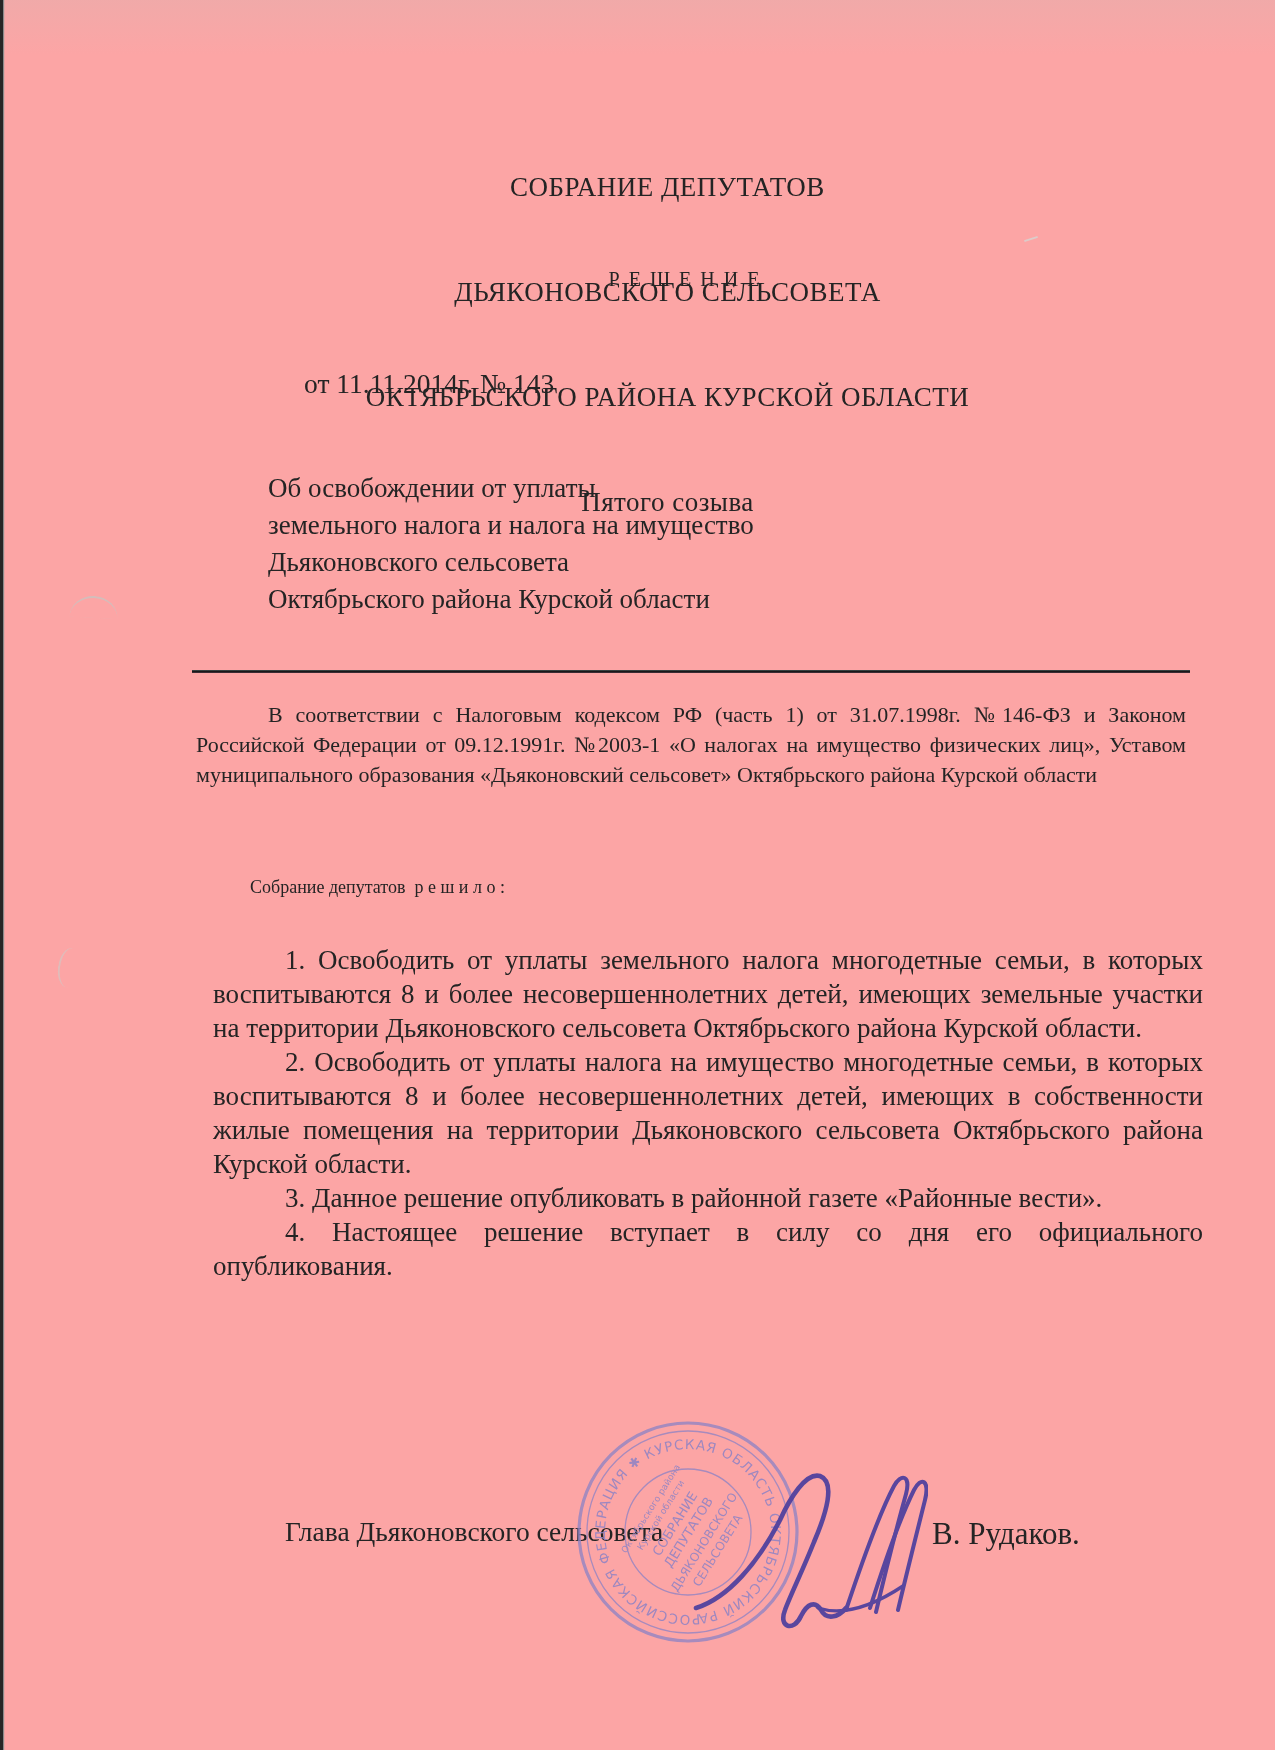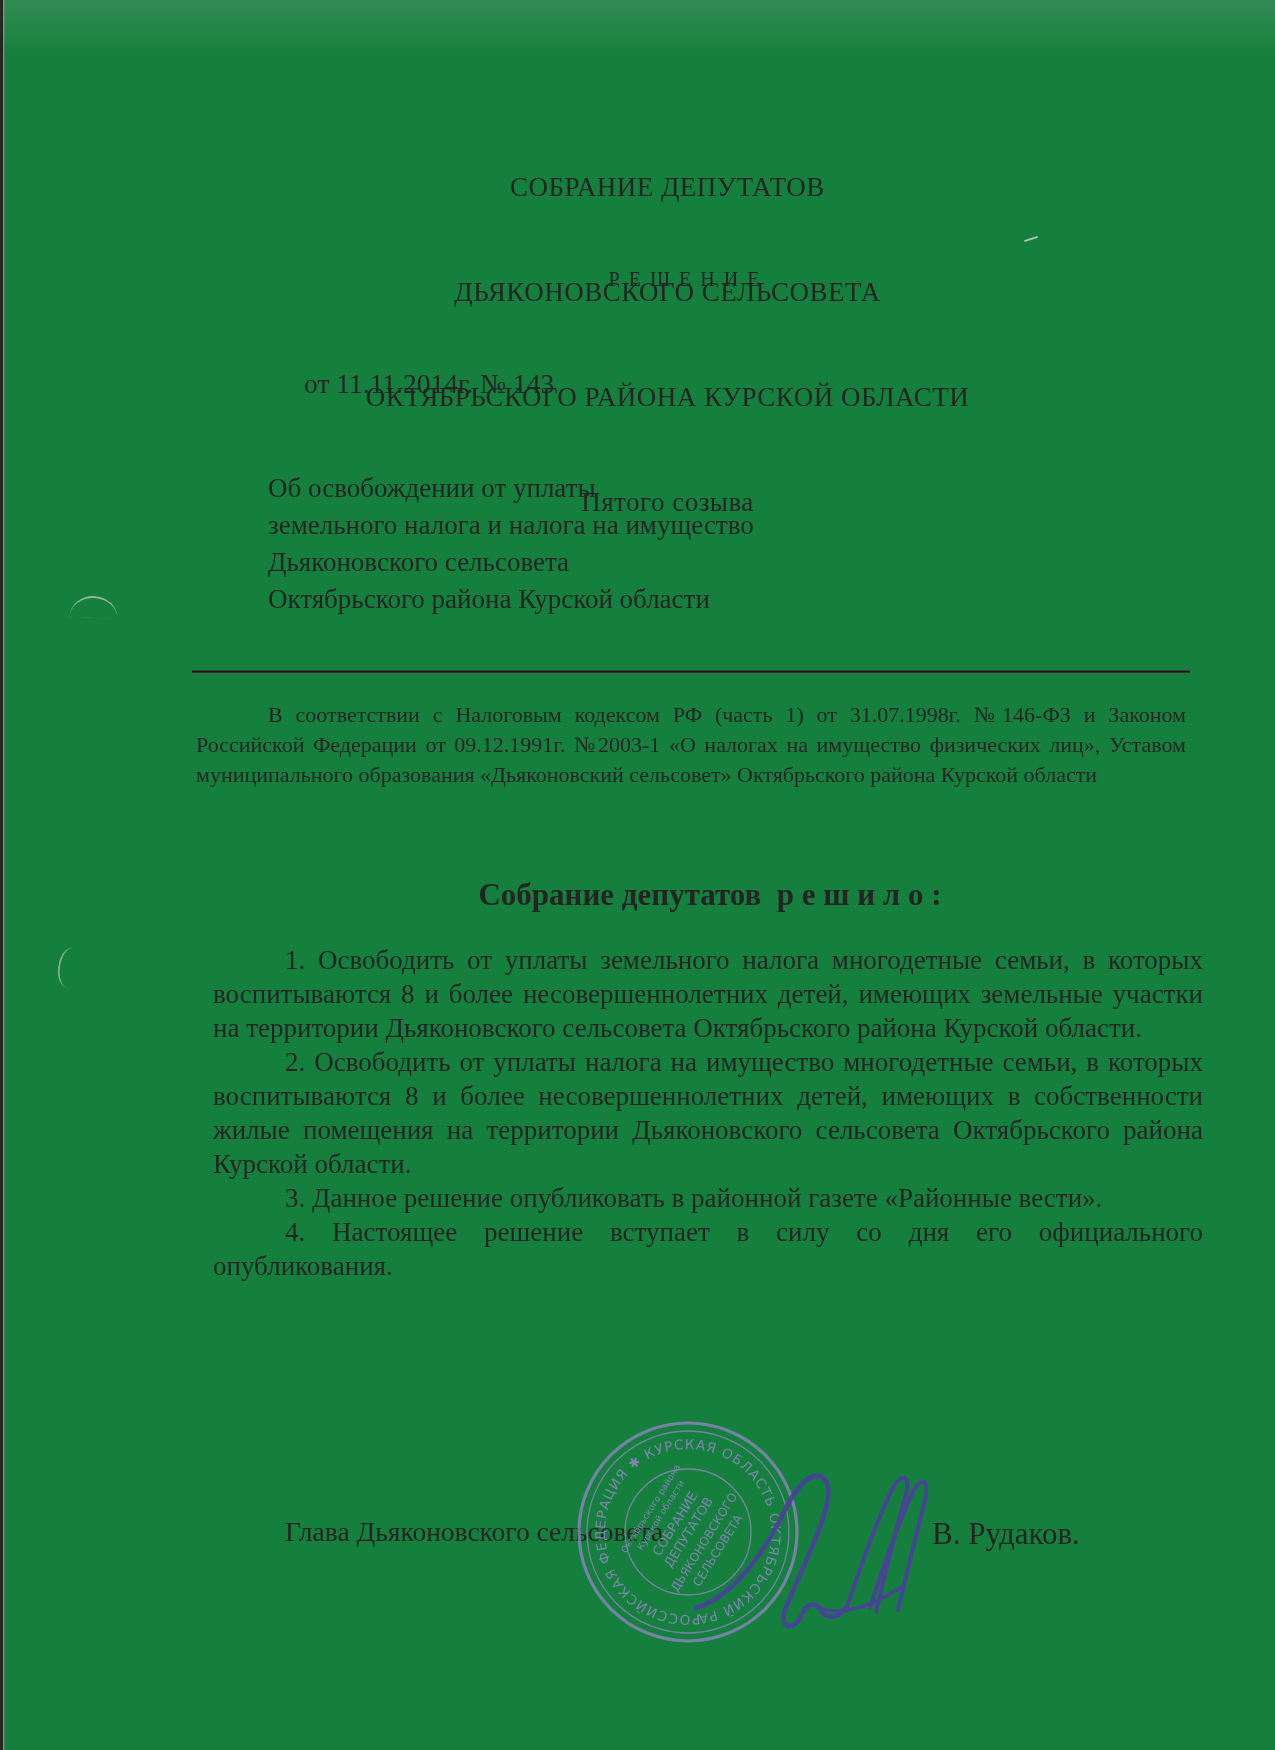--- a/index.html
+++ b/index.html
@@ -1,20 +1,20 @@
 <!DOCTYPE html>
 <html><head>
 <meta charset="utf-8">
 <style>
   html,body{margin:0;padding:0;background:#e8e8e6;}
   .page{
     position:relative;
     width:1275px;height:1750px;
     margin:0 auto;
-    background:#15803d;
+    background:#fca5a5;
     overflow:hidden;
     font-family:"Liberation Serif","DejaVu Serif",serif;
     color:#242424;
   }
   
   .scan-edge-left{
     position:absolute;left:0;top:0;width:5px;height:1750px;
     background:linear-gradient(to right,#262626 0 3px,#8a8a8a 3px 4px,rgba(160,160,160,.25) 4px 5px);
   }
   .scan-top-band{
@@ -57,21 +57,21 @@
     position:absolute;top:670px;left:192px;width:998px;height:3px;
     background:linear-gradient(to bottom,#4a5a5a,#151515 45%,#4a3540);
   }
   .preamble{
     position:absolute;top:700px;left:196px;width:990px;
     font-size:22px;line-height:30px;
     text-align:justify;text-indent:72px;
   }
   .resolve-heading{
     position:absolute;top:877px;left:250px;width:920px;
-    text-align:center;font-size:31px;white-space:pre-wrap;font-weight:bold;
+    font-size:18px;white-space:pre-wrap;
   }
   .items{
     position:absolute;top:943px;left:213px;width:990px;
     font-size:27px;line-height:34px;
   }
   .items p{margin:0;text-align:justify;text-indent:72px;}
   .sig-title{
     position:absolute;top:1516px;left:265px;font-size:27.5px;white-space:pre-wrap;margin-left:20px;
   }
   .sig-name{

